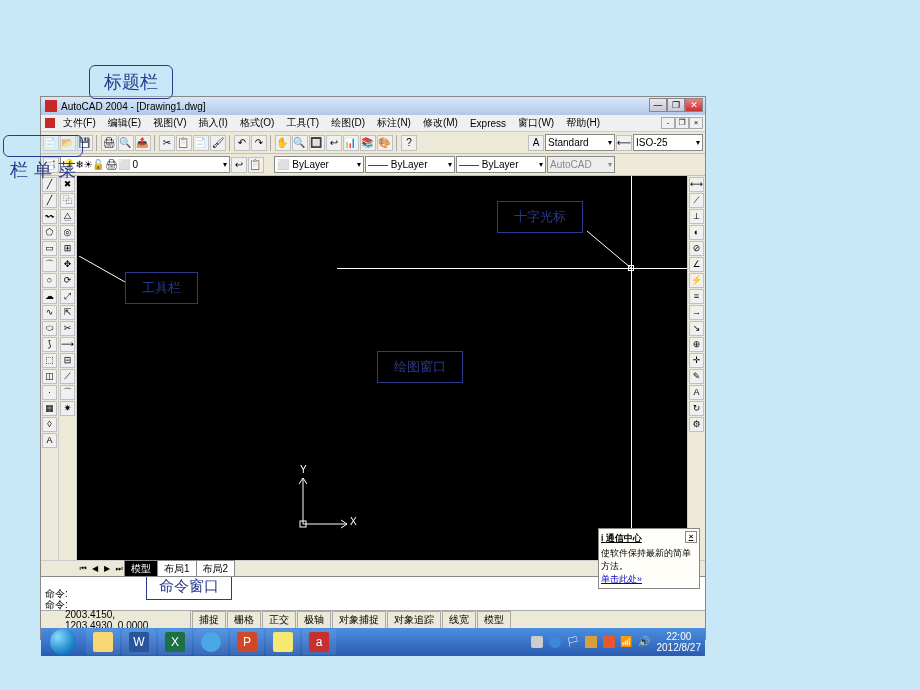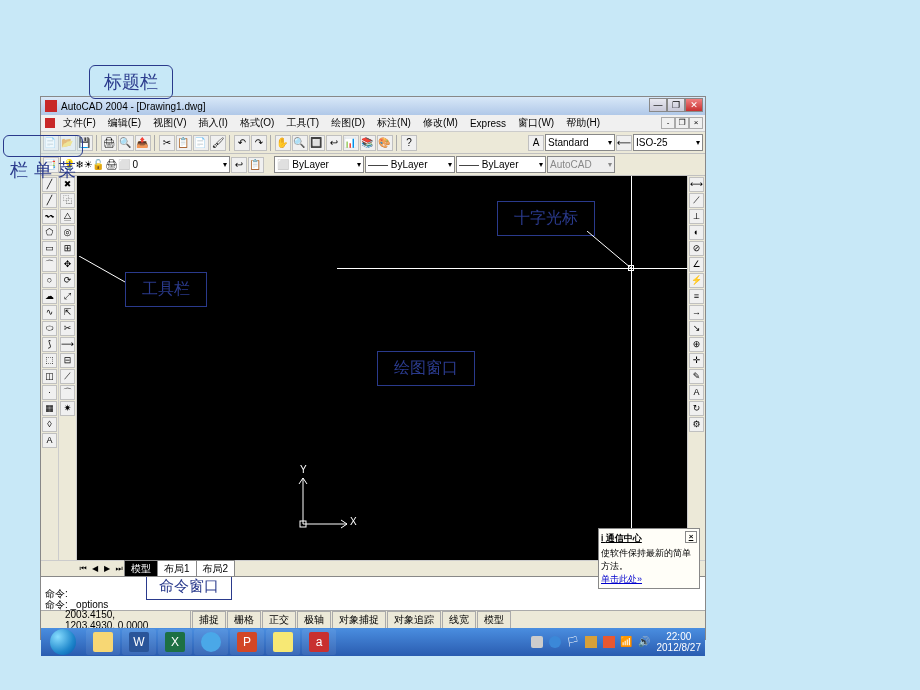--- a/index.html
+++ b/index.html
@@ -195,21 +195,21 @@
   width: 60px;
   height: 60px;
 }
 .ucs svg { stroke: #fff; fill: none; }
 .ucs-label { position: absolute; color: #fff; font-size: 10px; }
 
 .callout-box {
   position: absolute;
   border: 1px solid #2a3a8c;
   color: #2a3a8c;
-  font-size: 16px;
+  font-size: 13px;
   padding: 6px 16px;
   background: transparent;
 }
 .callout-line {
   position: absolute;
   stroke: #fff;
   background: transparent;
 }
 
 .tabs-row {
@@ -543,21 +543,20 @@
       <span>▶</span>
       <span>⏭</span>
     </div>
     <div class="tab active">模型</div>
     <div class="tab">布局1</div>
     <div class="tab">布局2</div>
   </div>
 
   <div class="command-window">
     <div class="line">命令:</div>
-    <div class="line">命令: _options</div>
     <div class="line">命令:</div>
     <div class="callout-box" style="left:105px; top:-4px; font-size:15px; padding:3px 12px; border-width:1.5px; background:#fff">命令窗口</div>
   </div>
 
   <div class="statusbar">
     <div class="coords">2003.4150, 1203.4930, 0.0000</div>
     <div class="sbtn">捕捉</div>
     <div class="sbtn">栅格</div>
     <div class="sbtn">正交</div>
     <div class="sbtn">极轴</div>

